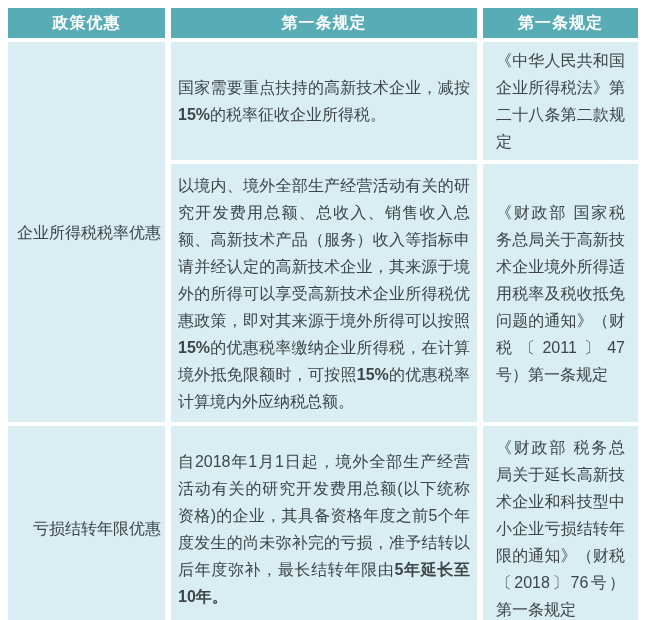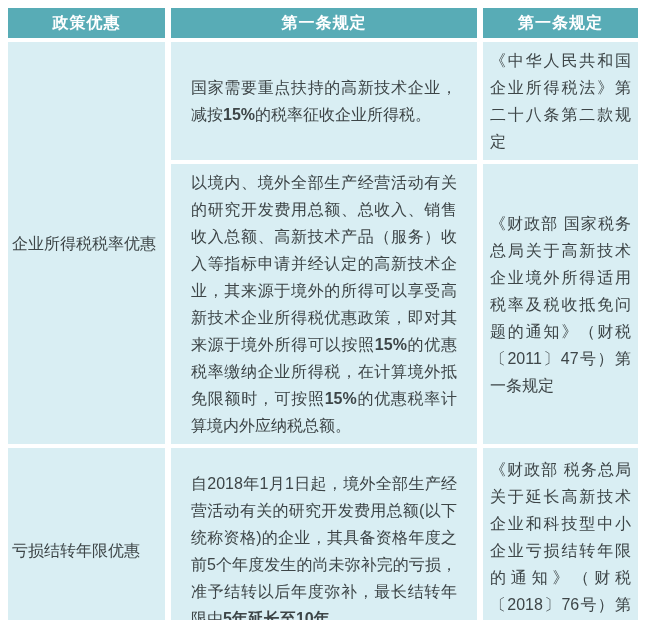--- a/index.html
+++ b/index.html
@@ -29,32 +29,32 @@
     text-align: center;
     vertical-align: middle;
     letter-spacing: 1px;
   }
   td {
     background: var(--cell-bg, #d9eef3);
     color: var(--body-text, #3d4547);
     font-size: 16px;
     line-height: 27px;
     vertical-align: middle;
-    padding: 5px 20px;
+    padding: 5px 7px;
   }
   td.cell-policy {
-    text-align: left;
+    text-align: right;
     padding: 16px 4px;
   }
   td.cell-content {
     text-align: justify;
   }
   td.cell-doc {
     text-align: justify;
-    padding: 5px 7px;
+    padding: 5px 13px;
   }
   tr.row-1 td { height: 95px; }
   tr.row-2 td { height: 258px; }
   tr.row-3 td { height: 205px; }
   .bold-seg { font-weight: bold; }
 </style>
 </head>
 <body>
 
 <div class="page">

